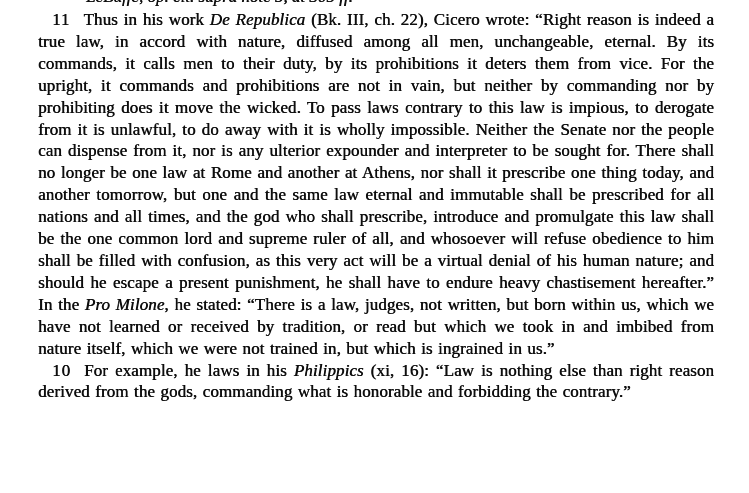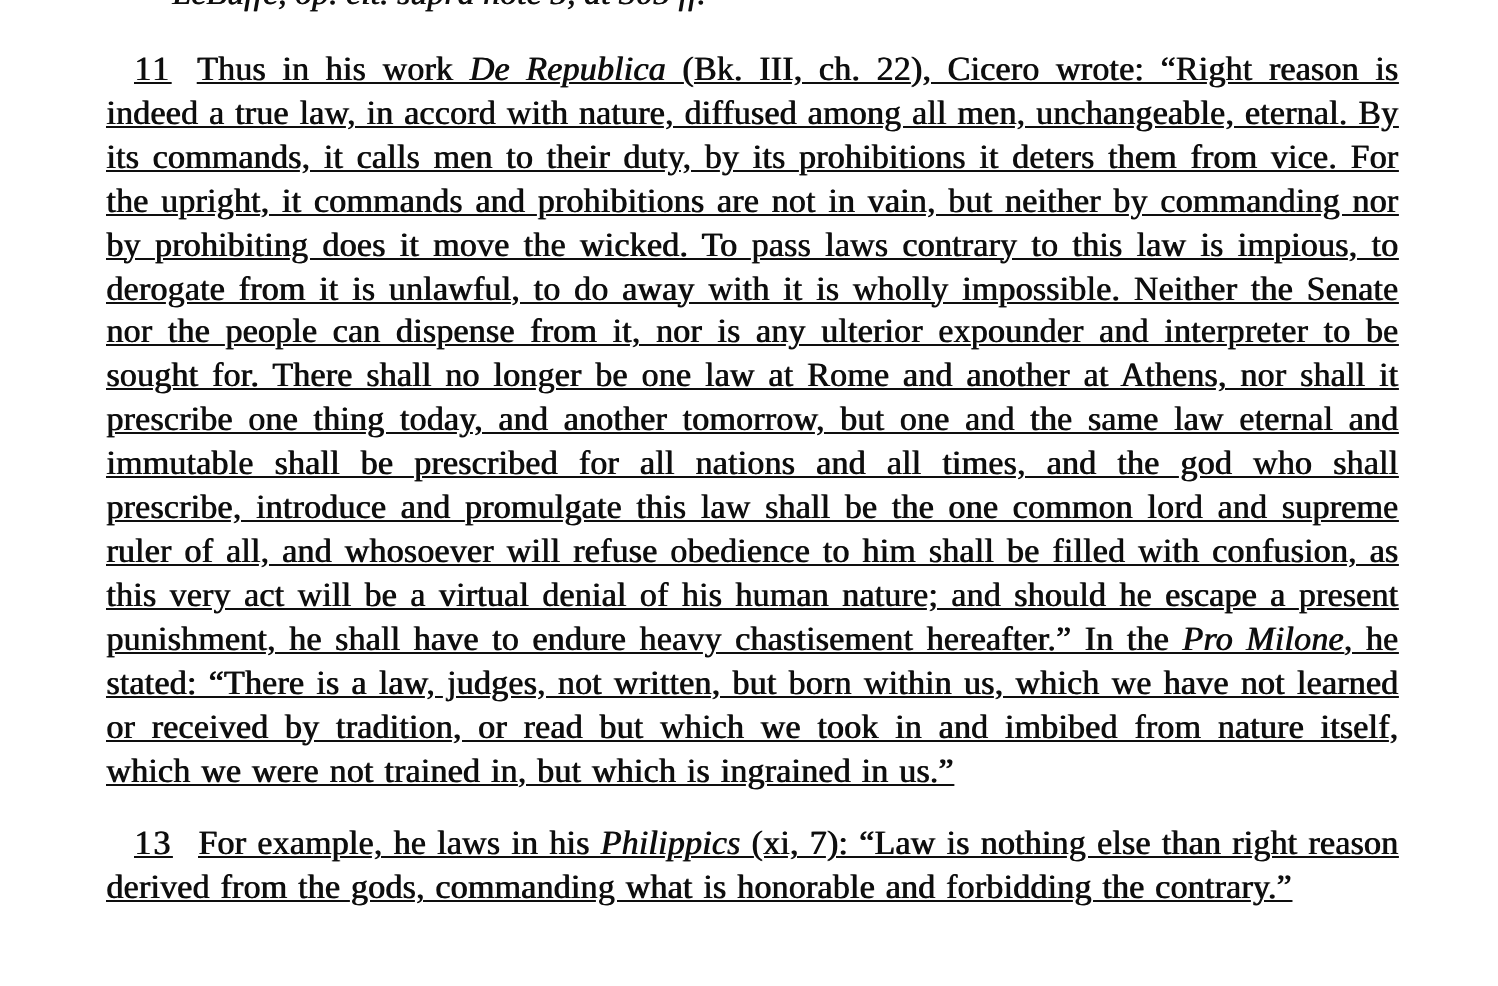--- a/index.html
+++ b/index.html
@@ -31,31 +31,30 @@
   .clip-line .clip-inner {
     position: absolute;
     top: -13px;
     left: 48px;
     white-space: nowrap;
     font-style: italic;
     font-size: 17px;
     text-shadow: 0.4px 0 0 currentColor;
   }
   p.para {
-    margin: 15px;
+    margin: 0;
     padding: 0;
     font-size: 17px;
     line-height: 21.9px;
     text-align: justify;
     text-indent: 14px;
     letter-spacing: 0.1px;
     word-spacing: 0.06em;
     
     text-shadow: 0.45px 0 0 currentColor;
-    text-decoration: underline;
   }
   p.para + p.para {
     margin-top: 0;
   }
   .pnum {
     margin-right: 13px;
     letter-spacing: 1px;
   }
   .it {
     font-style: italic;
@@ -66,16 +65,16 @@
 
 <div class="page">
   <div class="text-block">
 
     <div class="clip-line">
       <span class="clip-inner">LeBuffe, op. cit. supra note 5, at 305 ff.</span>
     </div>
 
     <p class="para"><span class="pnum">11</span><span><span>Thus in his work </span><span class="it">De Republica</span><span> (Bk. III, ch. 22), Cicero wrote: “Right reason is indeed a true law, in accord with nature, diffused among all men, unchangeable, eternal. By its commands, it calls men to their duty, by its prohibitions it deters them from vice. For the upright, it commands and prohibitions are not in vain, but neither by commanding nor by prohibiting does it move the wicked. To pass laws contrary to this law is impious, to derogate from it is unlawful, to do away with it is wholly impossible. Neither the Senate nor the people can dispense from it, nor is any ulterior expounder and interpreter to be sought for. There shall no longer be one law at Rome and another at Athens, nor shall it prescribe one thing today, and another tomorrow, but one and the same law eternal and immutable shall be prescribed for all nations and all times, and the god who shall prescribe, introduce and promulgate this law shall be the one common lord and supreme ruler of all, and whosoever will refuse obedience to him shall be filled with confusion, as this very act will be a virtual denial of his human nature; and should he escape a present punishment, he shall have to endure heavy chastisement hereafter.” In the </span><span class="it">Pro Milone</span><span>, he stated: “There is a law, judges, not written, but born within us, which we have not learned or received by tradition, or read but which we took in and imbibed from nature itself, which we were not trained in, but which is ingrained in us.”</span></span></p>
 
-    <p class="para"><span class="pnum">13</span><span><span>For example, he laws in his </span><span class="it">Philippics</span><span> (xi, 7): “Law is nothing else than right reason derived from the gods, commanding what is honorable and forbidding the contrary.”</span></span></p>
+    <p class="para"><span class="pnum">10</span><span><span>For example, he laws in his </span><span class="it">Philippics</span><span> (xi, 16): “Law is nothing else than right reason derived from the gods, commanding what is honorable and forbidding the contrary.”</span></span></p>
 
   </div>
 </div>
 
 </body></html>

